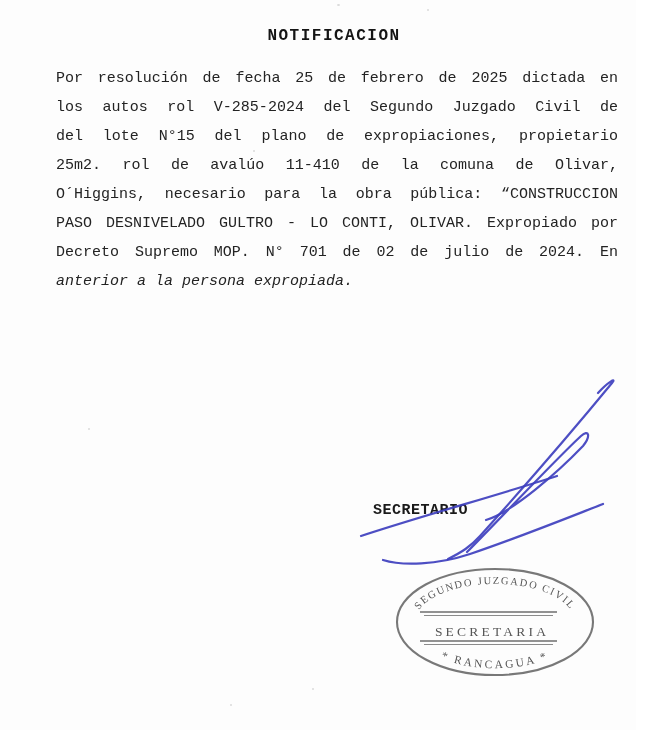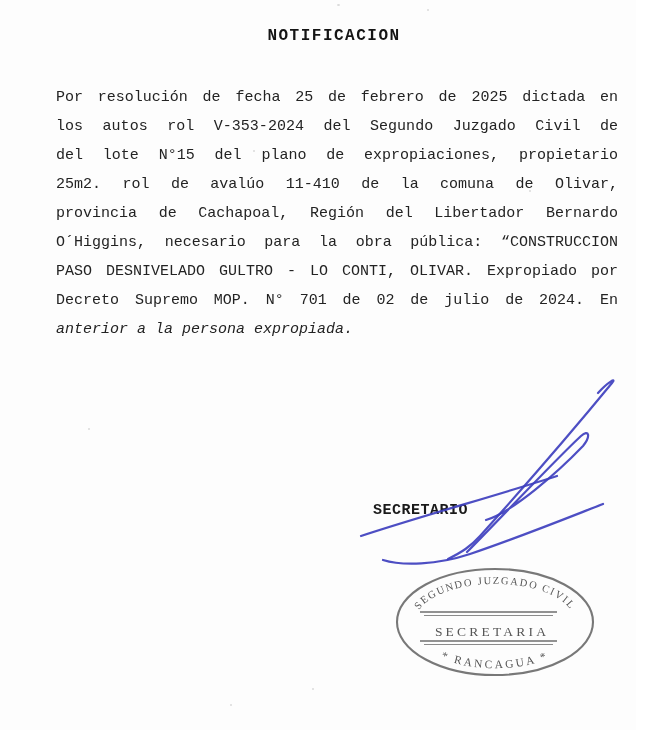--- a/index.html
+++ b/index.html
@@ -27,21 +27,20 @@
     letter-spacing:1.5px;
     color:#151515;
   }
   .paragraph{
     position:absolute;
     left:56px;top:64px;
     width:562px;
     font-size:15px;
     line-height:29px;
     color:#232323;
-    margin-top:19px;
   }
   .pline{
     text-align:justify;
     text-align-last:justify;
     white-space:normal;
     height:29px;
     overflow:hidden;
   }
   .pline.last{
     text-align-last:left;
@@ -91,24 +90,23 @@
 </style>
 </head>
 <body>
 
 <div class="page">
 
   <div class="doc-title">NOTIFICACION</div>
 
   <div class="paragraph">
       <div class="pline">Por resolución de fecha 25 de febrero de 2025 dictada en</div>
-      <div class="pline">los autos rol V-353-2024 del Segundo Juzgado Civil de</div>
+      <div class="pline">los autos rol V-285-2024 del Segundo Juzgado Civil de</div>
       <div class="pline">del lote N°15 del plano de expropiaciones, propietario</div>
       <div class="pline">25m2. rol de avalúo 11-410 de la comuna de Olivar,</div>
-      <div class="pline">provincia de Cachapoal, Región del Libertador Bernardo</div>
       <div class="pline">O´Higgins, necesario para la obra pública: “CONSTRUCCION</div>
       <div class="pline">PASO DESNIVELADO GULTRO - LO CONTI, OLIVAR. Expropiado por</div>
       <div class="pline">Decreto Supremo MOP. N° 701 de 02 de julio de 2024. En</div>
       <div class="pline last">anterior a la persona expropiada.</div>
     </div>
 
   <div class="secretario">SECRETARIO</div>
 
   <svg class="overlay-svg" viewBox="0 0 672 730">
     <defs>

